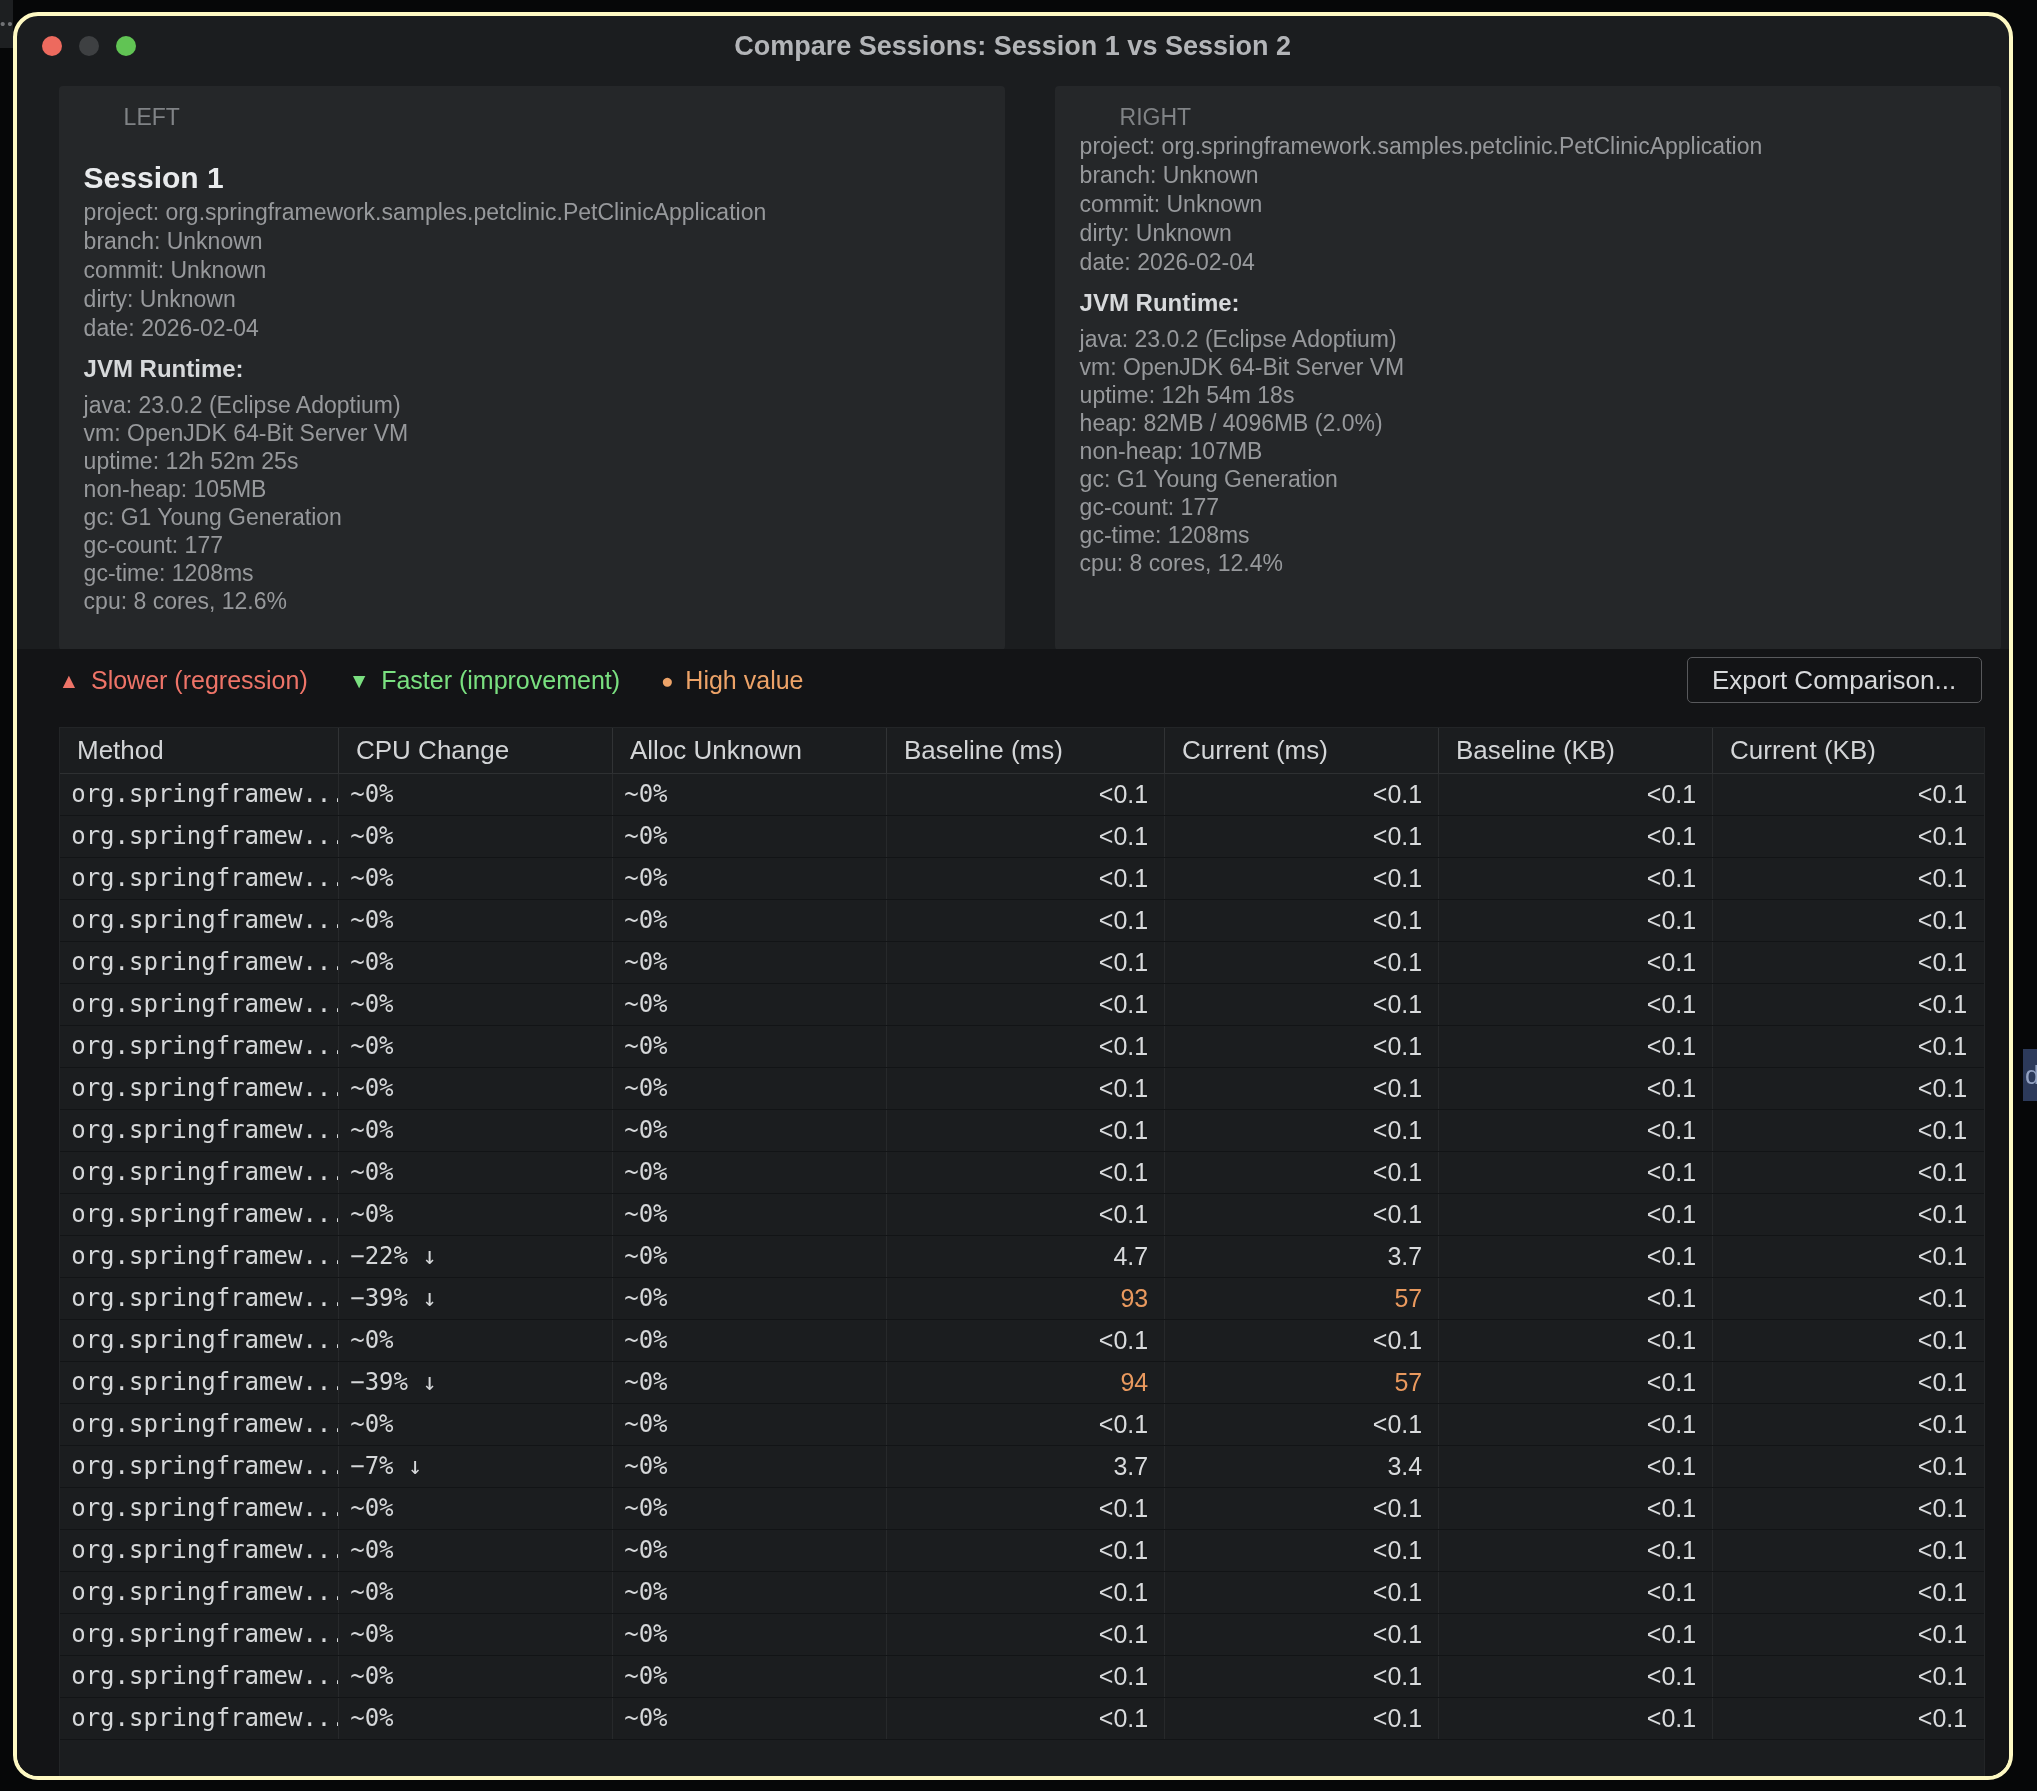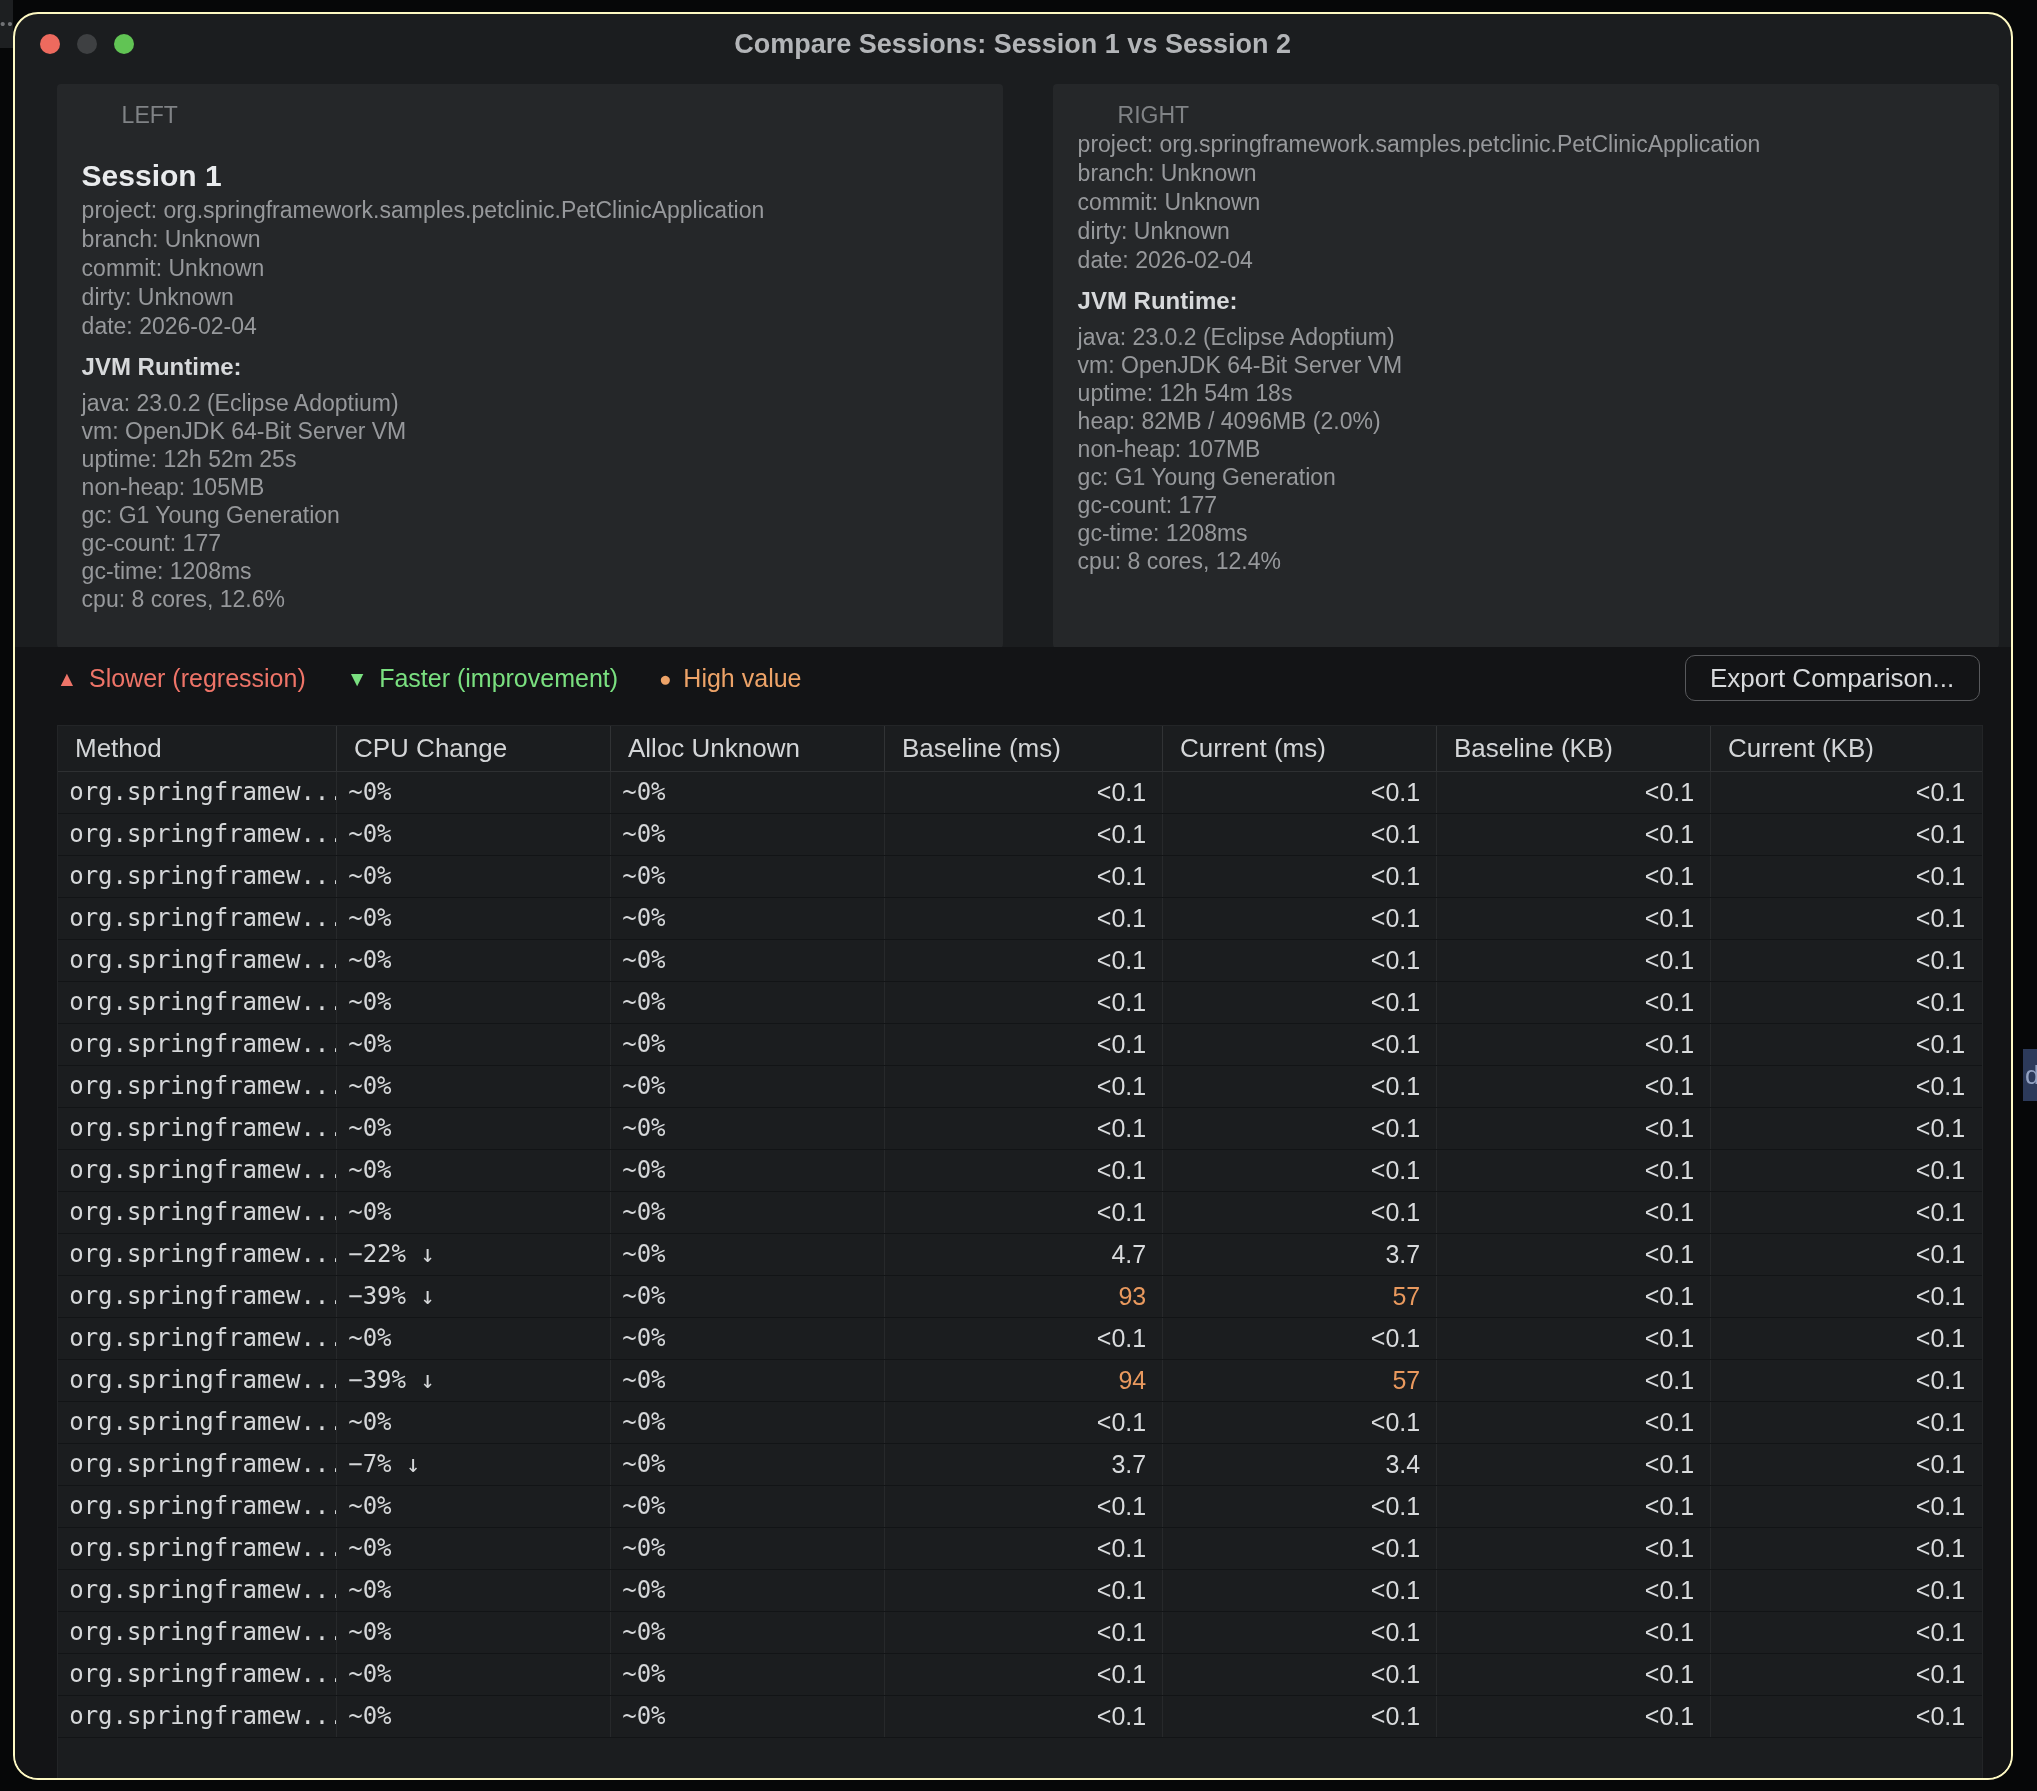--- a/index.html
+++ b/index.html
@@ -12,21 +12,21 @@
   .edge-left-w span{margin-left:-13.5px;display:inline-block;}
   .edge-dots-1{left:0;top:1048;width:12.6px;height:48px;background:#303234;color:#a0a2a5;
     font-size:15.4px;line-height:48px;overflow:hidden;letter-spacing:1.9px;}
   .edge-dots-2{left:0;top:1102;width:12.6px;height:48px;background:#1d1f21;color:#707275;
     font-size:15.4px;line-height:48px;overflow:hidden;letter-spacing:1.9px;}
   .edge-right-badge{left:2023px;top:1049px;width:14.5px;height:52px;background:#2c3a5a;
     color:#93a2c2;font-size:26px;line-height:52px;overflow:hidden;padding-left:1.9px;}
 
   
   .window{left:12.6px;top:11.6px;width:2000px;height:1768px;background:#1b1d1f;
-    border:2px solid #fef9c3;border-radius:25px;overflow:hidden;box-sizing:border-box;}
+    border:4px solid #fef9c3;border-radius:25px;overflow:hidden;box-sizing:border-box;}
 
   .titlebar{position:absolute;left:0;top:0;width:100%;height:60px;}
   .title{position:absolute;left:0;right:0;top:0;height:60px;line-height:60px;text-align:center;
     color:#b3b5b8;font-size:27px;font-weight:700;}
   .lights{position:absolute;left:25px;top:20px;display:flex;gap:17.4px;}
   .light{width:20px;height:20px;border-radius:50%;}
 
   
   .panel{position:absolute;top:70px;width:946px;height:564px;background:#252729;
     border-radius:3.9px;padding:19.3px 25px;box-sizing:border-box;overflow:hidden;}
@@ -42,21 +42,21 @@
 
   
   .lower{position:absolute;left:0;top:633px;width:100%;height:1134px;background:#131416;
     border-radius:0 0 25px 25px;}
 
   .legend{position:absolute;left:42px;top:0;height:64px;display:flex;align-items:center;gap:41px;}
   .legend-item{display:flex;align-items:center;gap:11.6px;font-size:25px;}
   .legend-symbol{font-size:21px;}
 
   .export-btn{position:absolute;left:1670px;top:8.7px;width:295px;height:46px;background:transparent;
-    border:1.9px solid #58595c;border-radius:10px;color:#d8dadc;font-size:26px;
+    border:1.9px solid #58595c;border-radius:5px;color:#d8dadc;font-size:26px;
     font-family:"Liberation Sans",sans-serif;display:flex;align-items:center;justify-content:center;box-sizing:border-box;}
 
   
   .table{position:absolute;left:42px;top:78px;width:1926px;height:1092px;background:#1b1d1f;
     overflow:hidden;border:1px solid #232527;box-sizing:border-box;}
   .tr,.thead{display:grid;grid-template-columns:279px 274px 274px 278px 274px 274px 270px;}
   .thead{height:45px;border-bottom:1px solid #2e3032;}
   .th{color:#d3d5d7;font-size:26px;line-height:44px;padding-left:17.4px;border-right:1px solid #313335;
     overflow:hidden;white-space:nowrap;box-sizing:border-box;}
   .th:last-child{border-right:none;}

